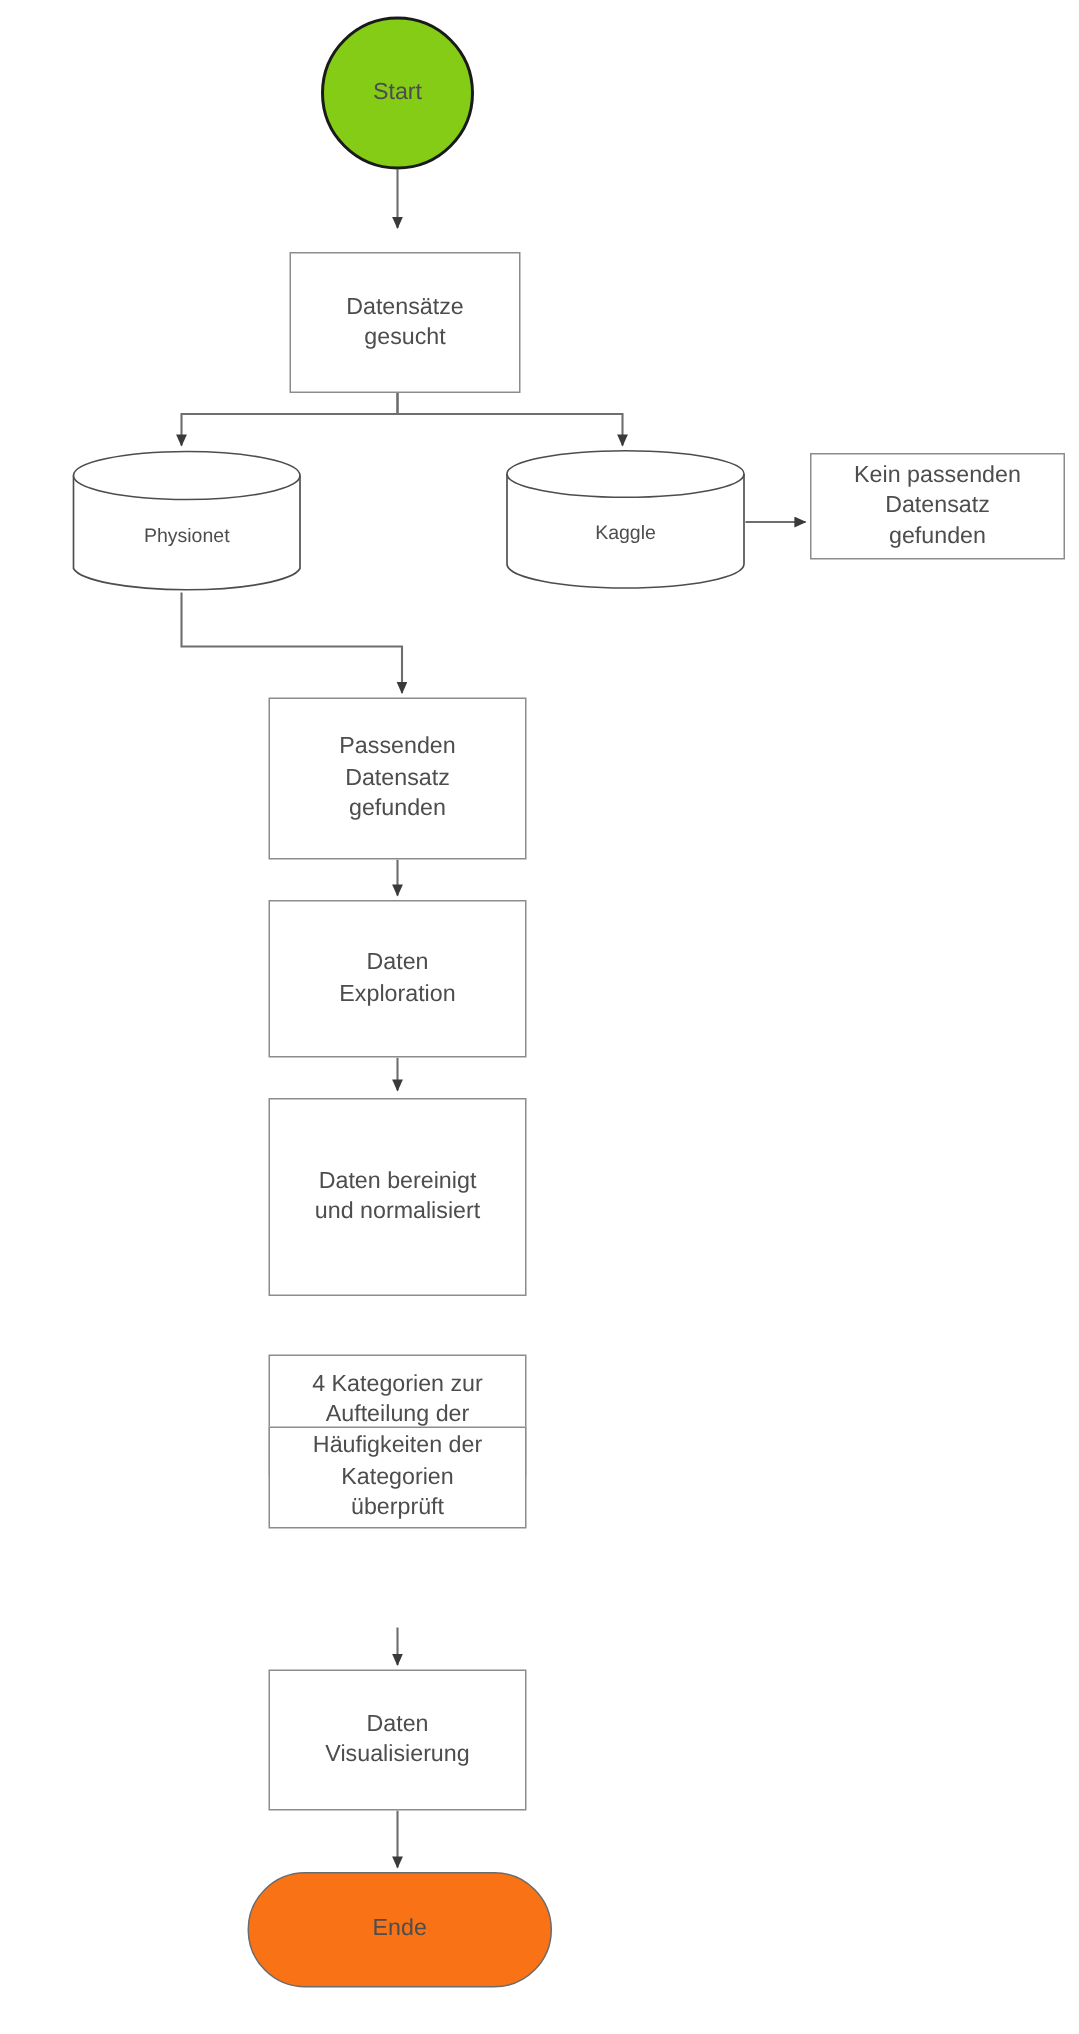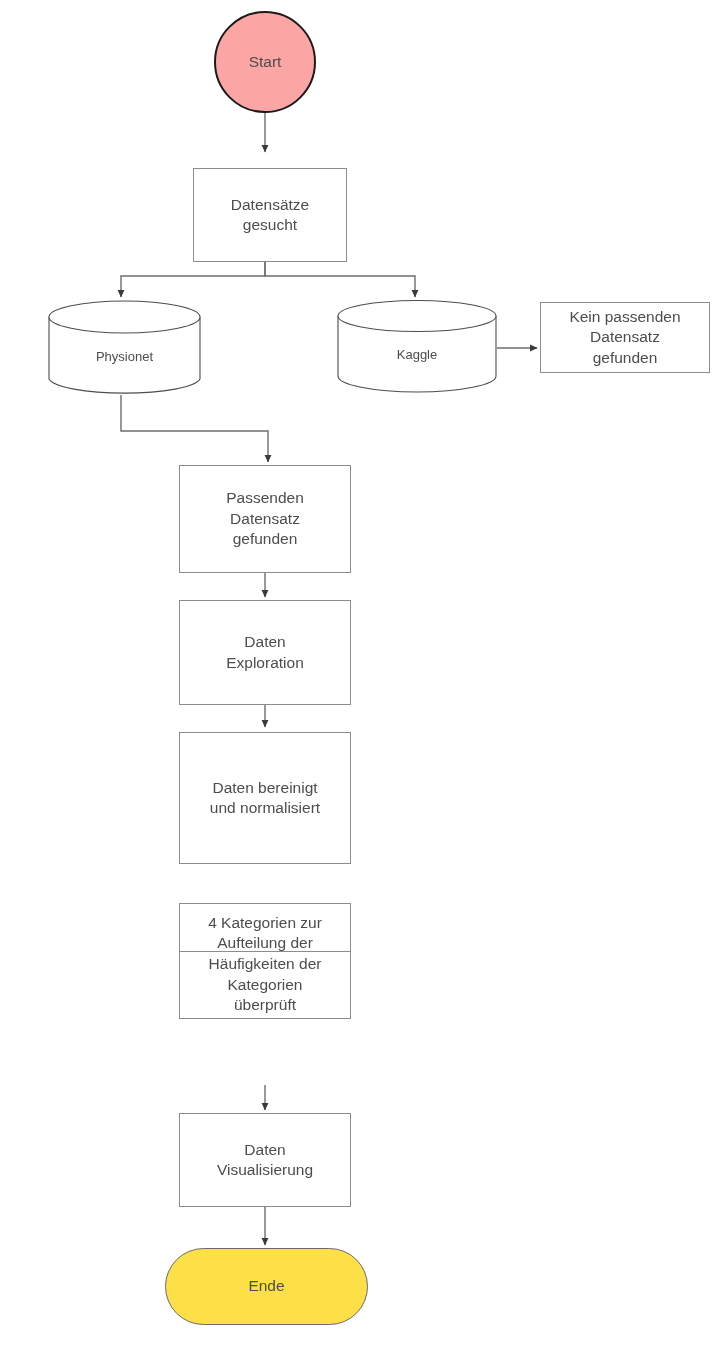--- a/index.html
+++ b/index.html
@@ -42,27 +42,27 @@
   }
   
   .proc{
     border:1px solid #8c8c8c;
     background:#ffffff;
   }
   
   .terminator-circle{
     border:2px solid #1a1a1a;
     border-radius:50%;
-    background:#fca5a5;
+    background:#84cc16;
   }
   
   .terminator-round{
     border:1px solid #6b6b6b;
     border-radius:999px;
-    background:#fde047;
+    background:#f97316;
   }
   
   .db{
     position:absolute;
     background:transparent;
   }
   .db svg{position:absolute;left:0;top:0;overflow:visible;}
   .db .lbl{
     position:absolute;
     left:0; right:0;

